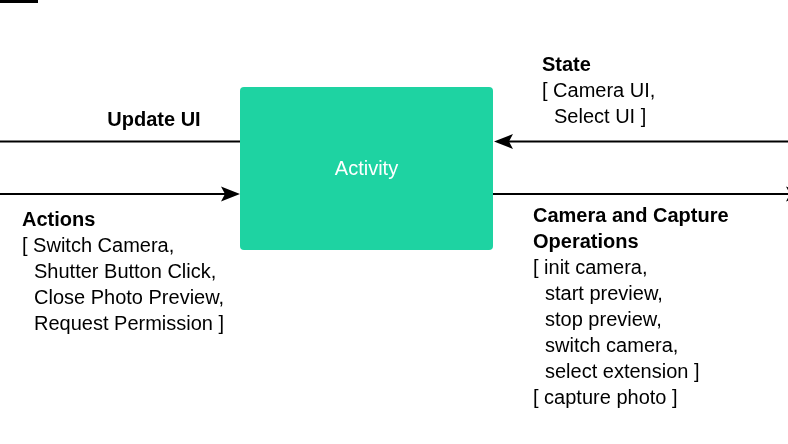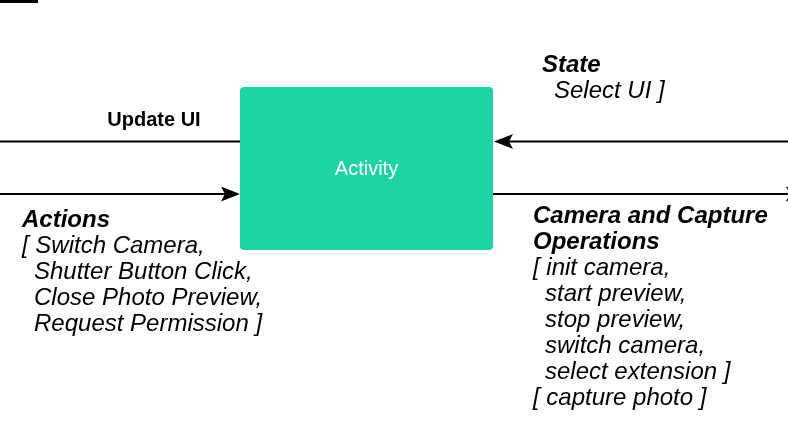--- a/index.html
+++ b/index.html
@@ -61,24 +61,23 @@
     width: 104px;
     text-align: center;
     font-size: 20px;
     font-weight: bold;
     line-height: 26px;
     white-space: nowrap;
     margin-left: 40px;
   }
   .textblock {
     position: absolute;
-    font-size: 24px;
+    font-size: 20px;
     line-height: 26px;
     white-space: nowrap;
-    font-style: italic;
   }
   .textblock .bold { font-weight: bold; }
   .textblock .indent { padding-left: 12px; }
   .block-actions { left: 22px; top: 206px; }
   .block-state { left: 542px; top: 51px; }
   .block-ops { left: 533px; top: 202px; }
 </style>
 </head>
 <body>
 
@@ -109,20 +108,21 @@
   <div class="textblock block-actions">
     <div class="bold">Actions</div>
     <div>[ Switch Camera,</div>
     <div class="indent">Shutter Button Click,</div>
     <div class="indent">Close Photo Preview,</div>
     <div class="indent">Request Permission ]</div>
   </div>
 
   <div class="textblock block-state">
     <div class="bold">State</div>
+    <div>[ Camera UI,</div>
     <div class="indent">Select UI ]</div>
   </div>
 
   <div class="textblock block-ops">
     <div class="bold">Camera and Capture</div>
     <div class="bold">Operations</div>
     <div>[ init camera,</div>
     <div class="indent">start preview,</div>
     <div class="indent">stop preview,</div>
     <div class="indent">switch camera,</div>

